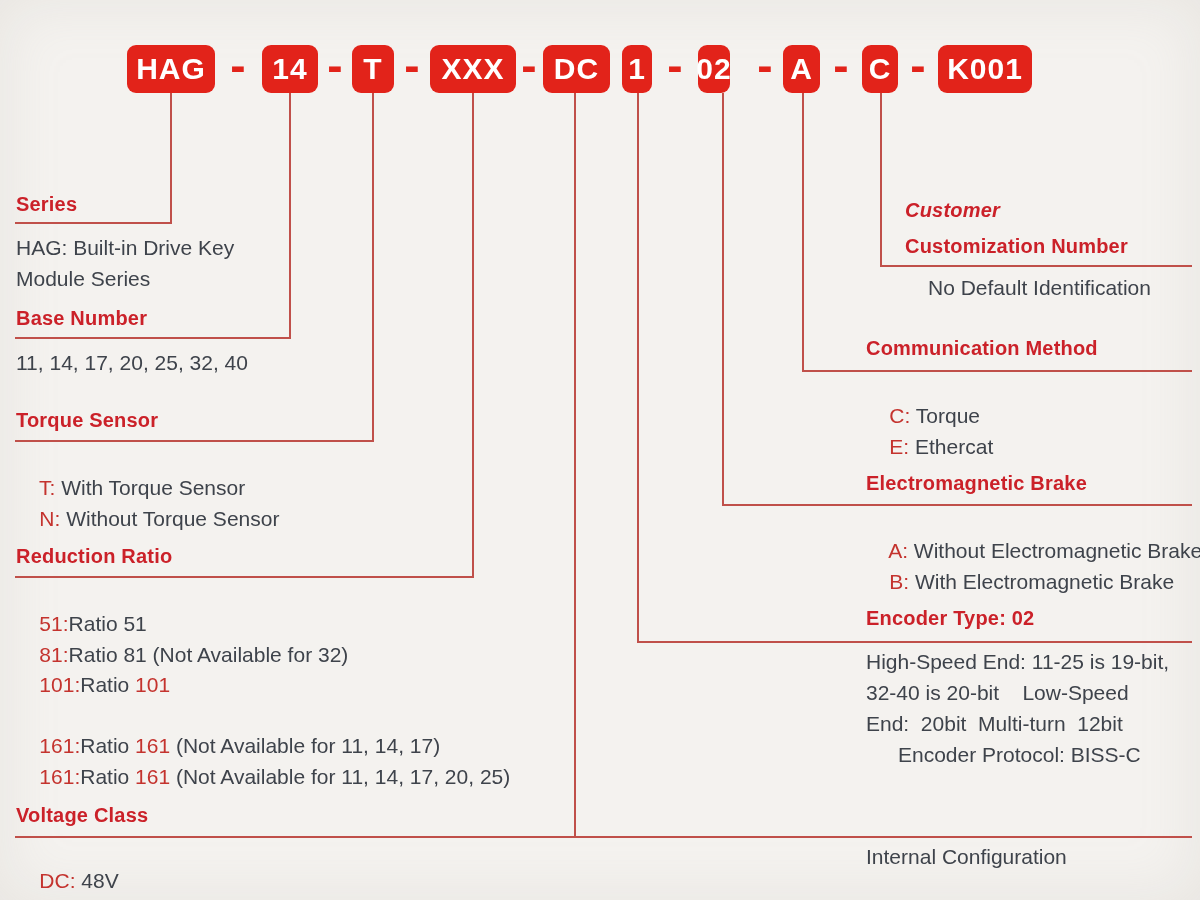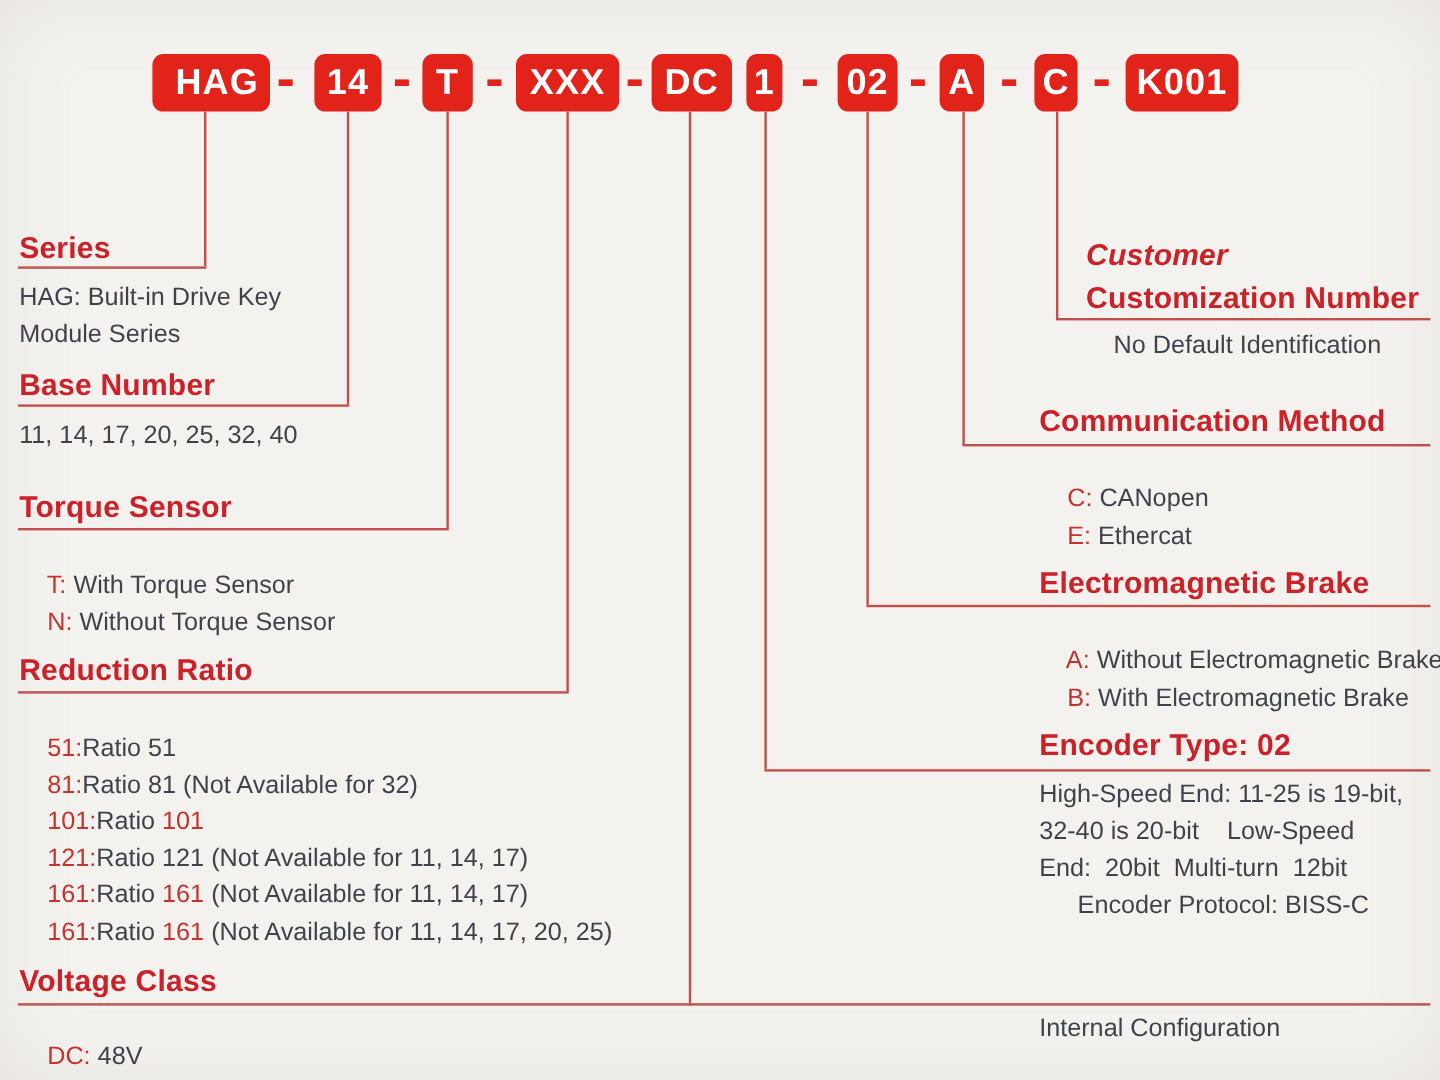--- a/index.html
+++ b/index.html
@@ -18,40 +18,40 @@
     display:flex;align-items:center;justify-content:center;
     font-weight:bold;font-size:30px;letter-spacing:1px;
   }
   .sep{
     position:absolute;top:39px;width:22px;text-align:center;
     color:#e2231a;font-weight:bold;font-size:46px;line-height:52px;
   }
   .vline{position:absolute;width:2px;background:#c0504a;}
   .hline{position:absolute;height:2px;background:#c0504a;}
   .title{
-    position:absolute;font-weight:bold;font-size:25px;color:#cb2129;
+    position:absolute;font-weight:bold;font-size:20px;color:#cb2129;
     white-space:nowrap;letter-spacing:.2px;
   }
   .body-text{
     position:absolute;font-size:21px;color:#3e434b;white-space:pre;
   }
   .pfx{color:#c4332e;}
 </style>
 </head>
 <body>
 
 <div id="stage">
 
-  <div class="codebox" style="left:127px;width:88px;padding-left:10px;">HAG</div>
+  <div class="codebox" style="left:127px;width:88px;">HAG</div>
   <div class="codebox" style="left:262px;width:56px;">14</div>
   <div class="codebox" style="left:352px;width:42px;">T</div>
   <div class="codebox" style="left:430px;width:86px;">XXX</div>
   <div class="codebox" style="left:543px;width:67px;">DC</div>
   <div class="codebox" style="left:622px;width:30px;">1</div>
-  <div class="codebox" style="left:698px;width:50px;">02</div>
+  <div class="codebox" style="left:698px;width:32px;">02</div>
   <div class="codebox" style="left:783px;width:37px;">A</div>
   <div class="codebox" style="left:862px;width:36px;">C</div>
   <div class="codebox" style="left:938px;width:94px;">K001</div>
 
   <span class="sep" style="left:227px;">-</span>
   <span class="sep" style="left:324px;">-</span>
   <span class="sep" style="left:401px;">-</span>
   <span class="sep" style="left:518px;">-</span>
   <span class="sep" style="left:664px;">-</span>
   <span class="sep" style="left:754px;">-</span>
@@ -97,42 +97,39 @@
   <div class="title" style="left:16px;top:545px;">Reduction Ratio</div>
   <div class="body-text" style="left:16px;top:588px;">
     <span class="pfx">51:</span><span>Ratio 51</span><span class="pfx"></span><span></span>
   </div>
   <div class="body-text" style="left:16px;top:619px;">
     <span class="pfx">81:</span><span>Ratio 81 (Not Available for 32)</span><span class="pfx"></span><span></span>
   </div>
   <div class="body-text" style="left:16px;top:649px;">
     <span class="pfx">101:</span><span>Ratio </span><span class="pfx">101</span><span></span>
   </div>
-  <div class="body-text" style="left:16px;top:680px;">
-    <span class="pfx">121:</span><span>Ratio 121 (Not Available for 11, 14, 17)</span><span class="pfx"></span><span></span>
-  </div>
   <div class="body-text" style="left:16px;top:710px;">
     <span class="pfx">161:</span><span>Ratio </span><span class="pfx">161</span><span> (Not Available for 11, 14, 17)</span>
   </div>
   <div class="body-text" style="left:16px;top:741px;">
     <span class="pfx">161:</span><span>Ratio </span><span class="pfx">161</span><span> (Not Available for 11, 14, 17, 20, 25)</span>
   </div>
 
   <div class="title" style="left:16px;top:804px;">Voltage Class</div>
   <div class="body-text" style="left:16px;top:845px;">
     <span class="pfx">DC:</span><span> 48V</span>
   </div>
 
   <div class="title" style="left:905px;top:199px;font-style:italic;">Customer</div>
   <div class="title" style="left:905px;top:235px;">Customization Number</div>
   <div class="body-text" style="left:928px;top:276px;">No Default Identification</div>
 
   <div class="title" style="left:866px;top:337px;">Communication Method</div>
   <div class="body-text" style="left:866px;top:380px;">
-    <span class="pfx">C:</span><span> CANopen</span>
+    <span class="pfx">C:</span><span> Torque</span>
   </div>
   <div class="body-text" style="left:866px;top:411px;">
     <span class="pfx">E:</span><span> Ethercat</span>
   </div>
 
   <div class="title" style="left:866px;top:472px;">Electromagnetic Brake</div>
   <div class="body-text" style="left:866px;top:515px;">
     <span class="pfx">A:</span><span> Without Electromagnetic Brake</span>
   </div>
   <div class="body-text" style="left:866px;top:546px;">

